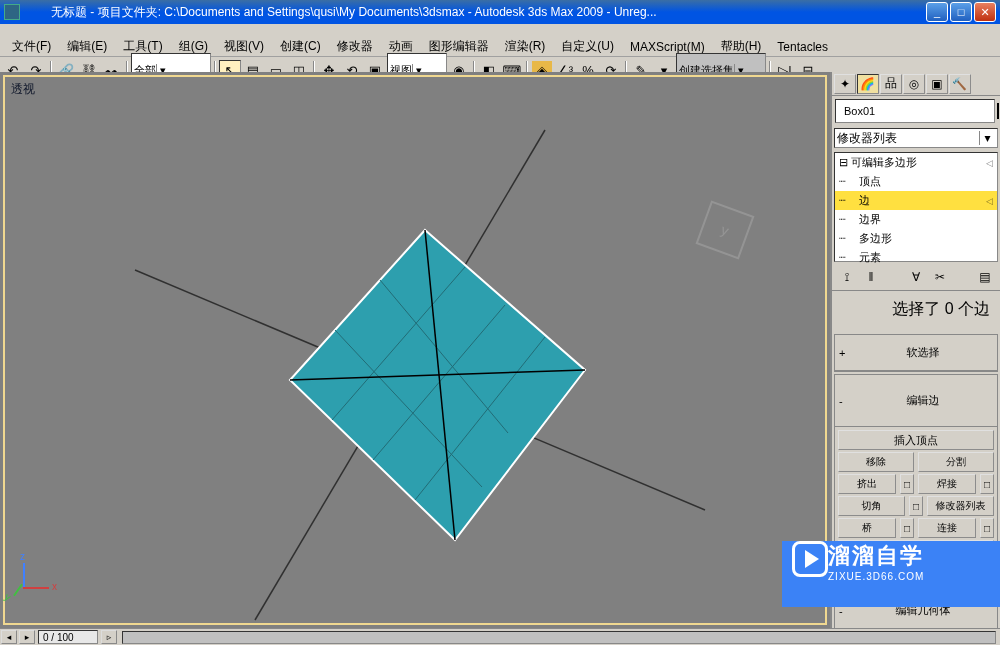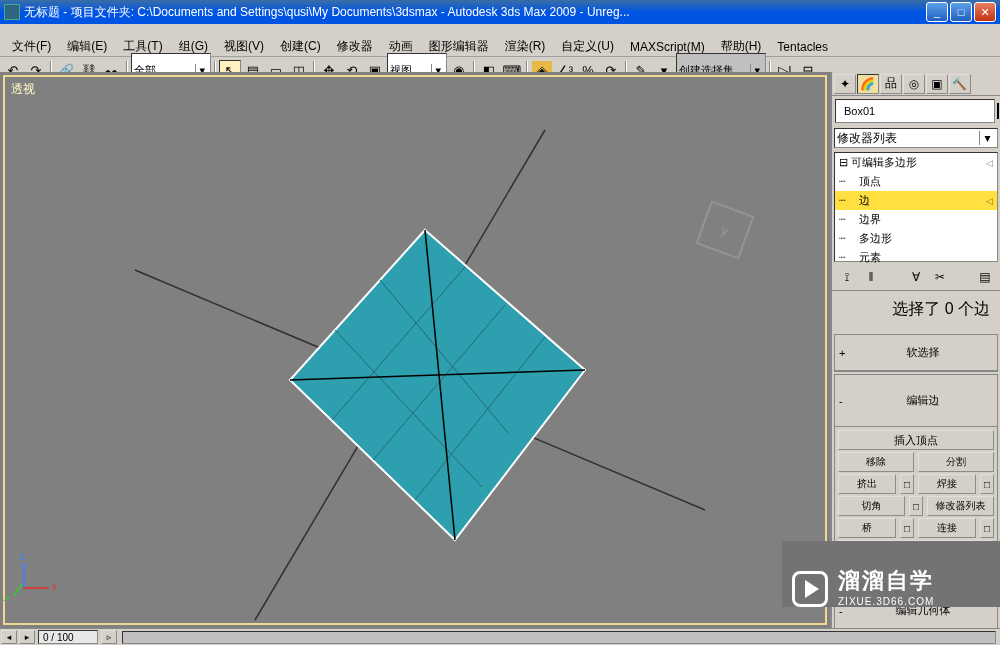--- a/index.html
+++ b/index.html
@@ -1,41 +1,41 @@
 <!DOCTYPE html>
 <html><head>
 <meta charset="utf-8">
 <style>
 * { box-sizing: border-box; margin: 0; padding: 0; }
 body { width: 1000px; height: 645px; font-family: "SimSun", Arial, sans-serif; font-size: 12px; background: #d4d0c8; overflow: hidden; position: relative; }
 
 .titlebar { height: 24px; background: linear-gradient(to bottom, #3a6ea5 0%, #0054e3 50%, #0054e3 100%); display: flex; align-items: center; padding: 0 4px; color: #fff; }
 .titlebar .app-icon { width: 16px; height: 16px; background: #2e6584; margin-right: 4px; border: 1px solid #4a8; }
-.titlebar .title-text { flex: 1; font-size: 12px; white-space: nowrap; }
+.titlebar .title-text { flex: 1; font-size: 12px; white-space: nowrap; margin-left: 27px; }
 .titlebar .win-btns { display: flex; gap: 2px; }
 .titlebar .win-btn { width: 22px; height: 20px; border: 1px solid #fff; border-radius: 3px; display: flex; align-items: center; justify-content: center; font-size: 11px; color: #fff; }
 .titlebar .win-btn.min { background: linear-gradient(to bottom, #5ba0e8, #2060c0); }
 .titlebar .win-btn.max { background: linear-gradient(to bottom, #5ba0e8, #2060c0); }
 .titlebar .win-btn.close { background: linear-gradient(to bottom, #e88060, #c03010); }
 
 .menubar { height: 20px; background: #d4d0c8; display: flex; align-items: center; padding: 0 4px; border-bottom: 1px solid #a0a0a0; margin-top: 13px; }
 .menubar .menu-item { padding: 2px 8px; cursor: default; }
 
 .toolbar { height: 28px; background: #d4d0c8; display: flex; align-items: center; border-bottom: 1px solid #808080; padding: 0 2px; gap: 1px; }
 .toolbar .tb-btn { width: 22px; height: 22px; border: 1px solid #d4d0c8; display: flex; align-items: center; justify-content: center; font-size: 13px; }
 .toolbar .tb-btn.active { background: #fff0c0; border: 1px inset #888; }
 .toolbar .sep { width: 2px; height: 20px; border-left: 1px solid #888; border-right: 1px solid #fff; margin: 0 2px; }
-.toolbar .combo { height: 36px; background: #fff; border: 1px inset #888; display: flex; align-items: center; font-size: 11px; padding: 0 2px; justify-content: space-between; }
+.toolbar .combo { height: 36px; background: #fff; border: 1px inset #888; display: flex; align-items: center; font-size: 11px; padding: 0 2px; }
 .toolbar .combo .arrow { border-left: 1px solid #888; padding: 0 3px; }
 .toolbar .combo-dark { background: #c0c0c0; }
 
 .workspace { position: absolute; top: 72px; left: 0; right: 0; bottom: 17px; display: flex; }
 .viewport-wrap { flex: 1; position: relative; background: #808080; }
 .viewport { position: absolute; inset: 3px; border: 2px solid #f0d890; background: #808080; }
-.viewport-label { position: absolute; top: 4px; left: 6px; color: #fef9c3; font-size: 12px; }
+.viewport-label { position: absolute; top: 4px; left: 6px; color: #0f172a; font-size: 12px; }
 .axis-gizmo { position: absolute; bottom: 20px; left: 12px; width: 40px; height: 40px; }
 .axis-gizmo .z { position: absolute; left: 6px; top: 0; width: 2px; height: 26px; background: #4080ff; }
 .axis-gizmo .z::before { content: 'z'; position: absolute; top: -12px; left: -3px; color: #4080ff; font-size: 10px; }
 .axis-gizmo .x { position: absolute; left: 6px; top: 24px; width: 26px; height: 2px; background: #d04040; }
 .axis-gizmo .x::before { content: 'x'; position: absolute; right: -8px; top: -6px; color: #d04040; font-size: 10px; }
 .axis-gizmo .y { position: absolute; left: 0px; top: 20px; width: 2px; height: 14px; background: #40c040; transform: rotate(35deg); }
 .axis-gizmo .y::before { content: 'y'; position: absolute; bottom: -10px; left: -6px; color: #40c040; font-size: 10px; }
 
 .cmd-panel { width: 170px; background: #d4d0c8; border-left: 2px solid #888; display: flex; flex-direction: column; }
 .cmd-tabs { height: 24px; display: flex; border-bottom: 1px solid #888; align-items: center; padding: 2px; gap: 1px; }
@@ -63,21 +63,21 @@
 .rollout-body { padding: 3px; display: flex; flex-direction: column; gap: 2px; }
 .btn-row { display: flex; gap: 4px; }
 .pbtn { flex: 1; height: 20px; border: 1px outset #e0e0e0; background: #d4d0c8; display: flex; align-items: center; justify-content: center; font-size: 10px; }
 .wpbtn { height: 20px; border: 1px outset #e0e0e0; background: #d4d0c8; display: flex; align-items: center; justify-content: center; font-size: 11px; }
 
 .statusbar { position: absolute; bottom: 0; left: 0; right: 0; height: 17px; background: #d4d0c8; border-top: 1px solid #888; display: flex; align-items: center; }
 .statusbar .sb-btn { width: 16px; height: 14px; border: 1px outset #ddd; margin: 0 1px; display: flex; align-items: center; justify-content: center; font-size: 9px; }
 .statusbar .sb-field { background: #e8e8e8; border: 1px inset #888; height: 14px; padding: 0 4px; font-size: 10px; display: flex; align-items: center; margin: 0 2px; }
 .statusbar .track { flex: 1; border: 1px inset #888; height: 13px; background: #c0c0c0; margin: 0 4px; }
 
-.watermark { position: absolute; right: 0; bottom: 38px; width: 218px; height: 66px; background: #737373; color: #fff; display: flex; align-items: flex-end; padding: 0 10px; gap: 10px; }
+.watermark { position: absolute; right: 0; bottom: 38px; width: 218px; height: 66px; background: #3b82f6; color: #fff; display: flex; align-items: flex-start; padding: 0 10px; }
 .watermark .play { width: 36px; height: 36px; border: 3px solid #fff; border-radius: 8px; display: flex; align-items: center; justify-content: center; }
 .watermark .play::after { content: ''; border-left: 14px solid #fff; border-top: 9px solid transparent; border-bottom: 9px solid transparent; margin-left: 4px; }
 .watermark .wm-text { display: flex; flex-direction: column; }
 .watermark .wm-main { font-size: 22px; font-weight: bold; letter-spacing: 2px; }
 .watermark .wm-sub { font-size: 10px; letter-spacing: 1px; }
 
 svg.scene { width: 100%; height: 100%; }
 </style>
 </head>
 <body>

